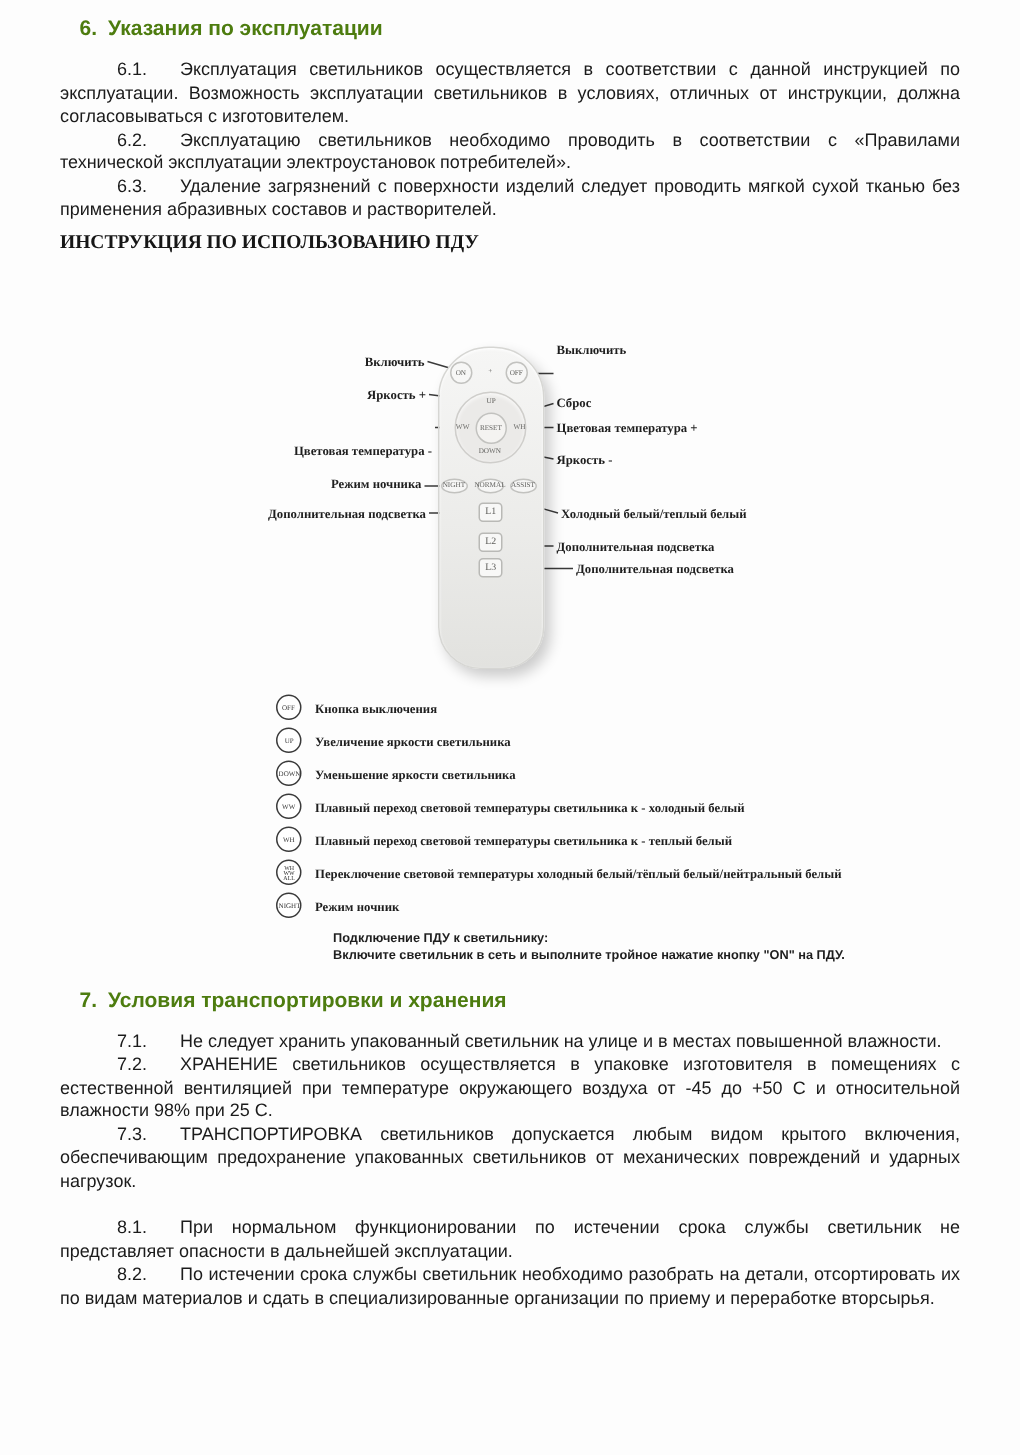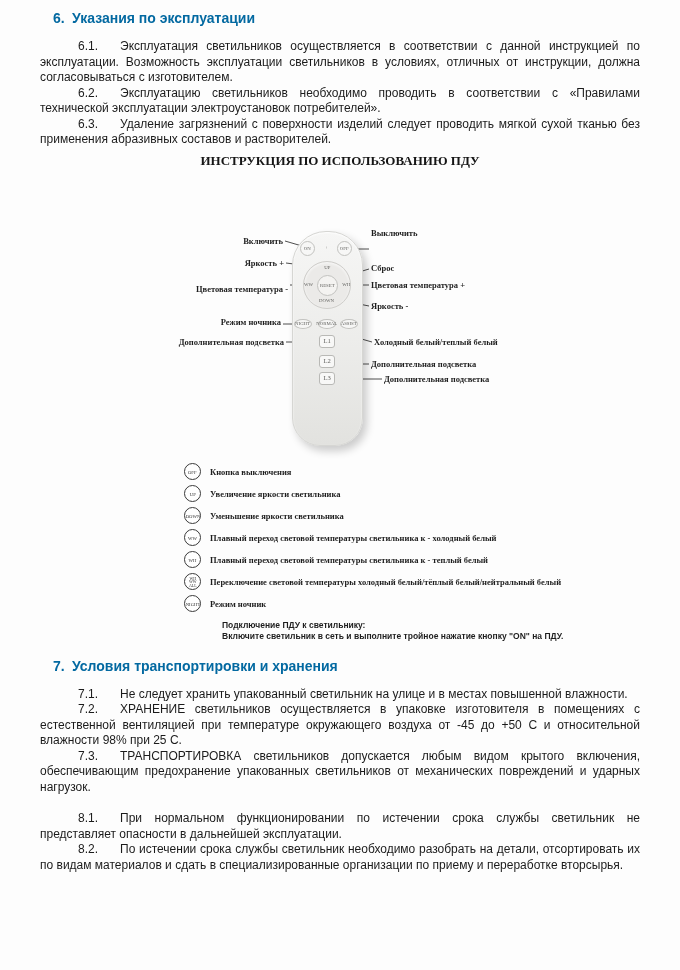--- a/index.html
+++ b/index.html
@@ -5,28 +5,28 @@
   html,body{margin:0;padding:0;}
   body{
     width:680px;height:970px;overflow:hidden;
     background:#fdfdfd;color:#1b1b1b;
     font-family:"Liberation Sans",sans-serif;
   }
   .page{position:relative;width:680px;height:970px;padding-top:8px;box-sizing:border-box;}
 
   
   .sec{margin:0 40px;}
-  .sec-title{margin:0 0 0 13px;font-weight:bold;font-size:14px;line-height:20px;color:#0369a1;}
+  .sec-title{margin:0 0 0 13px;font-weight:bold;font-size:14px;line-height:20px;color:#4d7c0f;}
   .sec-title .hnum{display:inline-block;width:19px;}
   .sec-paras{margin-top:11px;}
   .para{margin:0;font-size:12px;line-height:15.5px;text-align:justify;text-indent:38px;}
   .para .pnum{display:inline-block;width:42px;text-indent:0;}
 
   .pdu-title{
-    margin:4px 40px 12px;text-align:center;
+    margin:4px 40px 12px;text-align:left;
     font-family:"Liberation Serif",serif;font-weight:bold;font-size:13px;line-height:17px;color:#161616;
   }
 
   
   .diagram{position:relative;height:232px;margin-top:58px;text-decoration:underline;}
   .diagram svg{position:absolute;left:0;top:0;}
   .remote-body{
     position:absolute;left:292px;top:4px;width:71px;height:215px;
     background:linear-gradient(180deg,#f6f6f5 0%,#ececea 55%,#e2e2df 100%);
     border:1px solid #d6d6d3;box-sizing:border-box;
@@ -161,21 +161,21 @@
       </div>
     <div class="rc-square" style="left:319px;top:128px;">
         <span class="btxt md">L2</span>
       </div>
     <div class="rc-square" style="left:319px;top:145px;">
         <span class="btxt md">L3</span>
       </div>
 
     <div class="callout" style="right:397px;top:9px;">Включить</div>
     <div class="callout" style="right:396px;top:31px;text-align:center;">Яркость +</div>
-    <div class="callout" style="right:392px;top:57px;">Цветовая температура -</div>
+    <div class="callout" style="right:392px;top:68px;">Цветовая температура -</div>
     <div class="callout" style="right:399px;top:90px;">Режим ночника</div>
     <div class="callout" style="right:396px;top:110px;">Дополнительная подсветка</div>
 
     <div class="callout" style="left:371px;top:1px;">Выключить</div>
     <div class="callout" style="left:371px;top:36px;">Сброс</div>
     <div class="callout" style="left:371px;top:53px;">Цветовая температура +</div>
     <div class="callout" style="left:371px;top:74px;">Яркость -</div>
     <div class="callout" style="left:374px;top:110px;">Холодный белый/теплый белый</div>
     <div class="callout" style="left:371px;top:132px;">Дополнительная подсветка</div>
     <div class="callout" style="left:384px;top:147px;">Дополнительная подсветка</div>

